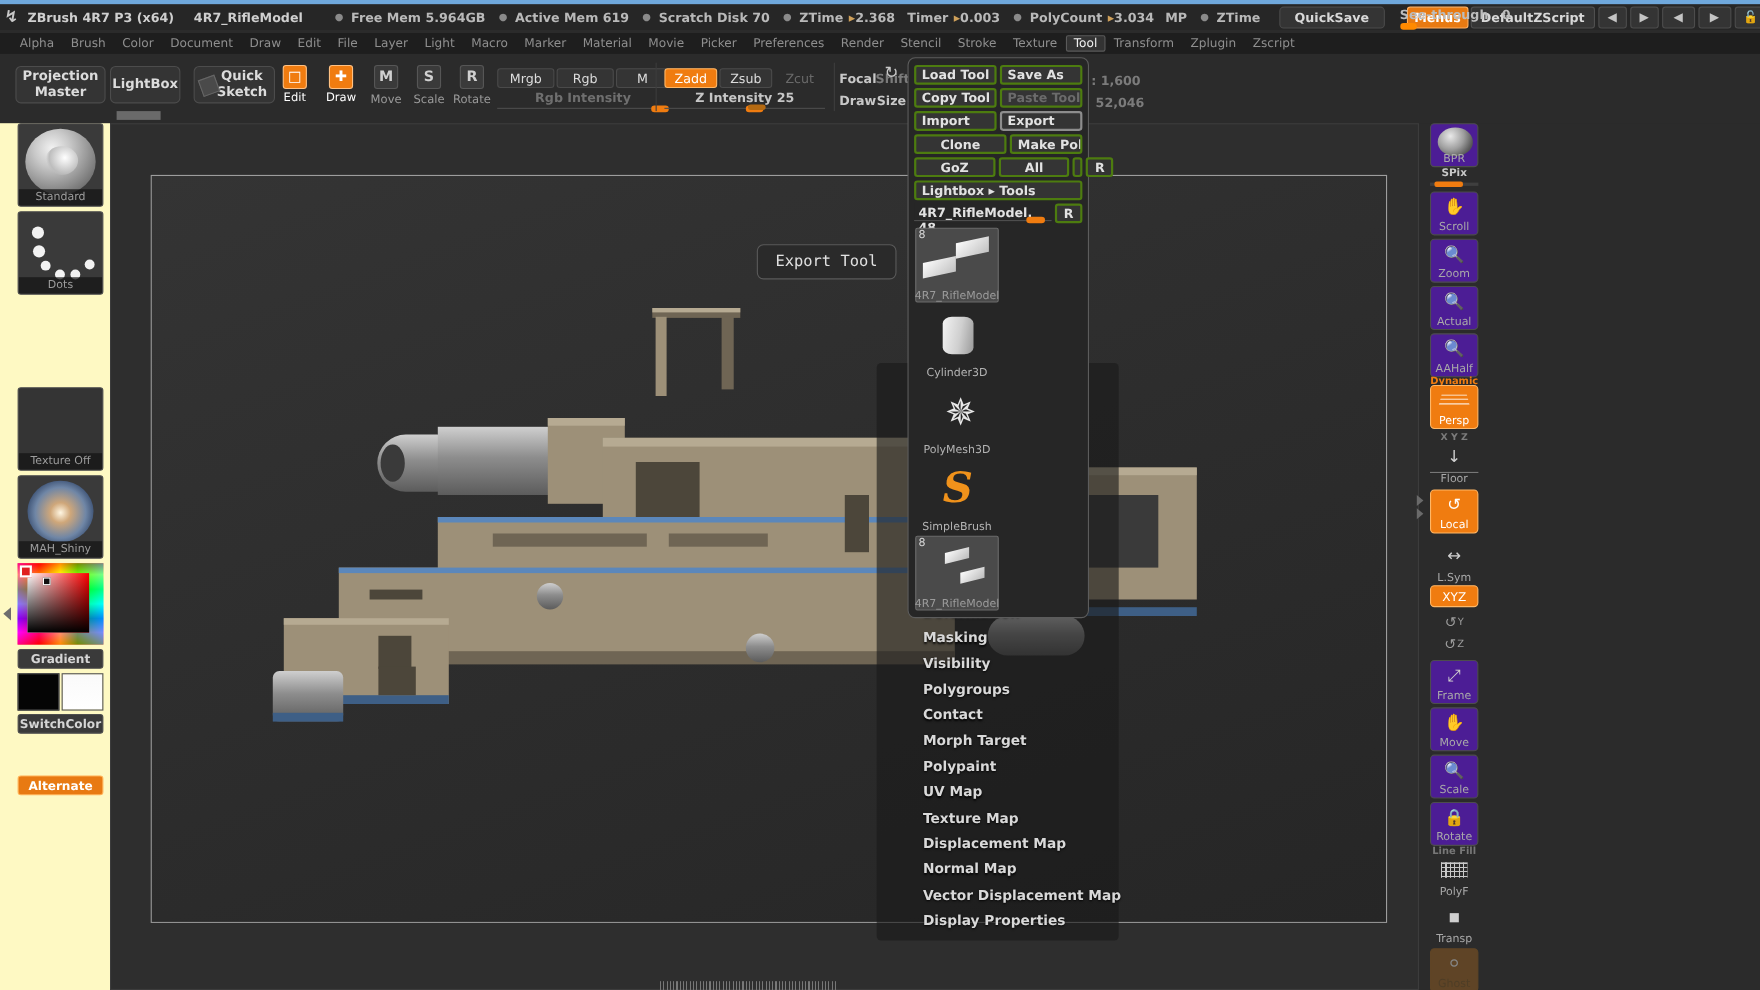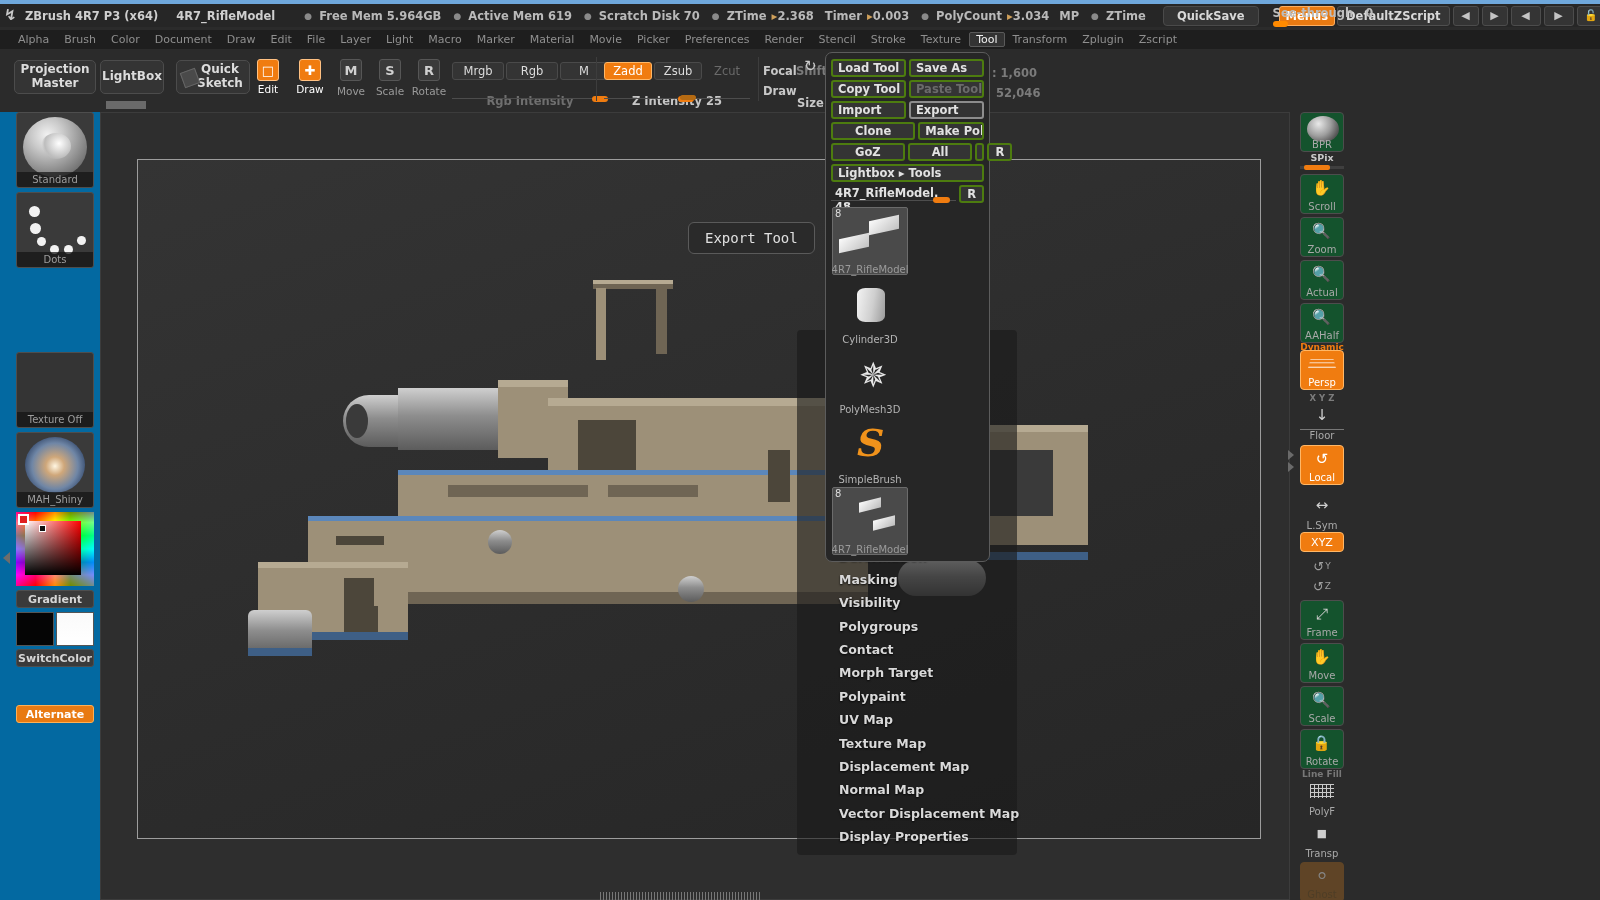--- a/index.html
+++ b/index.html
@@ -66,31 +66,31 @@
   .icobtn.act .cap { color:#f4f4f4; }
 
   .pillbtn { position:absolute; height:18px; background:#343434; border:1px solid #4a4a4a;
      border-radius:3px; color:#dcdcdc; font-size:11.5px; font-weight:normal;
      display:flex; align-items:center; justify-content:center; }
   .pillbtn.on { background:#f07c10; border-color:#ffb766; color:#fff; }
   .pillbtn.dim { color:#6a6a6a; }
 
   .slider { position:absolute; height:18px; }
   .slider .slbl { position:absolute; left:0; top:0; width:100%; text-align:center;
-     font-size:11.5px; font-weight:bold; color:#c6c6c6;margin-top:12px; }
+     font-size:11.5px; font-weight:bold; color:#c6c6c6; }
   .slider.dim .slbl{ color:#6f6f6f; }
   .slider .strk { position:absolute; left:0; bottom:1px; width:100%; height:1px; background:#4d4d4d; }
   .slider .sknb { position:absolute; bottom:-2px; width:16px; height:6px; background:#f07c10; border-radius:3px; }
 
   .vsep { position:absolute; width:1px; background:#3d3d3d; }
   .stat-lbl { position:absolute; font-size:11.5px; font-weight:bold; color:#c8c8c8; }
   .stat-dim { position:absolute; font-size:11.5px; font-weight:bold; color:#7b7b7b; }
 
   
-  .leftshelf { position:absolute; left:0; top:112px; width:100px; height:788px; background:#0369a1; }
+  .leftshelf { position:absolute; left:0; top:112px; width:100px; height:788px; background:#fef9c3; }
   .thumb { position:absolute; left:16px; width:78px; height:76px; background:#3a3a3a;
      border:1px solid #4e4e4e; border-radius:3px; overflow:hidden; }
   .thumb .tcap { position:absolute; left:0; bottom:0; width:100%; height:15px;
      background:rgba(20,20,20,.72); color:#9d9d9d; font-size:10px; text-align:center; line-height:15px;}
   .sphere-std { position:absolute; left:6px; top:4px; width:64px; height:60px; border-radius:50%;
      background: radial-gradient(circle at 38% 30%, #f2f2f2 0%, #c9c9c9 28%, #9a9a9a 55%, #6e6e6e 80%, #4a4a4a 100%); }
   .sphere-std:after{ content:""; position:absolute; left:18px; top:16px; width:30px; height:26px;
      border-radius:50%; background:radial-gradient(circle at 60% 40%,#ffffff 0%, #bdbdbd 60%, rgba(0,0,0,0) 72%); }
   .dotpat { position:absolute; inset:0; }
   .dotpat i { position:absolute; background:#f2f2f2; border-radius:50%; display:block; }
@@ -168,21 +168,21 @@
   .tp-thumb { position:absolute; left:0; right:0; top:4px; bottom:14px; }
 
   .tp-list { position:absolute; left:797px; top:330px; width:220px; z-index:35;
      background:rgba(26,26,26,.62); border-radius:4px; padding:4px 0 6px 0; }
   .tp-li { height:23.4px; line-height:23.4px; padding-left:42px; font-size:12.5px;
      font-weight:bold; color:#d9d9d9; white-space:nowrap;
      text-shadow:0 1px 2px rgba(0,0,0,.9); }
 
   
   .rightshelf { position:absolute; left:1290px; top:112px; width:310px; height:788px; background:#2b2b2b; }
-  .rbtn { position:absolute; left:10px; width:44px; height:40px; background:#14532d;
+  .rbtn { position:absolute; left:10px; width:44px; height:40px; background:#4c1d95;
      border:1px solid #4d4d4d; border-radius:4px; }
   .rbtn .ric { position:absolute; left:0; top:2px; width:100%; height:22px;
      display:flex; align-items:center; justify-content:center; color:#cfcfcf; font-size:15px; }
   .rbtn .rcap { position:absolute; left:0; bottom:1px; width:100%; text-align:center;
      font-size:10px; color:#a9a9a9; }
   .rbtn.on { background:#f07c10; border-color:#ffb766; }
   .rbtn.on .rcap { color:#fff; }
   .rbtn.on .ric { color:#fff; }
   .rbtn.flat { background:transparent; border:none; }
   .rbtn.ghost { background:#8a5a22; border-color:#8a5a22; opacity:.55; }
@@ -344,21 +344,21 @@
       <span class="strk"></span>
       <span class="sknb" style="left:74px;"></span>
     </div>
 
     <div class="vsep" style="left:596px; top:8px; height:44px;"></div>
     <div class="vsep" style="left:758px; top:8px; height:44px;"></div>
 
     <div class="stat-lbl" style="left:763px; top:15px;">Focal</div>
     <div class="stat-dim" style="left:796px; top:15px;">Shift</div>
     <div class="stat-lbl" style="left:763px; top:35px;">Draw</div>
-    <div class="stat-lbl" style="left:797px; top:35px;margin-top:12px;">Size</div>
+    <div class="stat-lbl" style="left:797px; top:35px;">Size</div>
     <div style="position:absolute;left:680px;top:46px;width:16px;height:5px;background:#b56a12;border-radius:3px;"></div>
 
     <div class="stat-dim" style="left:992px; top:17px;">: 1,600</div>
     <div class="stat-dim" style="left:996px; top:37px;">52,046</div>
   </div>
 
   <div class="leftshelf">
 
     <div class="thumb" style="top:0px;">
       <span class="sphere-std"></span>

